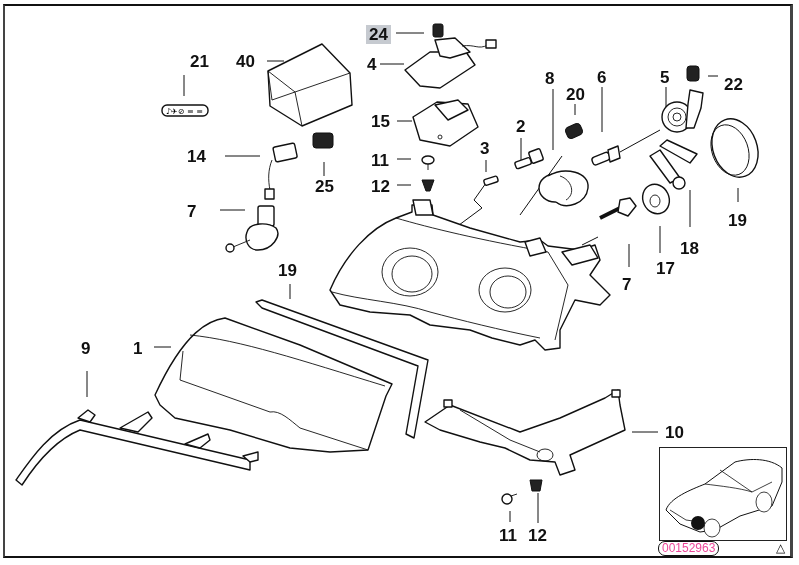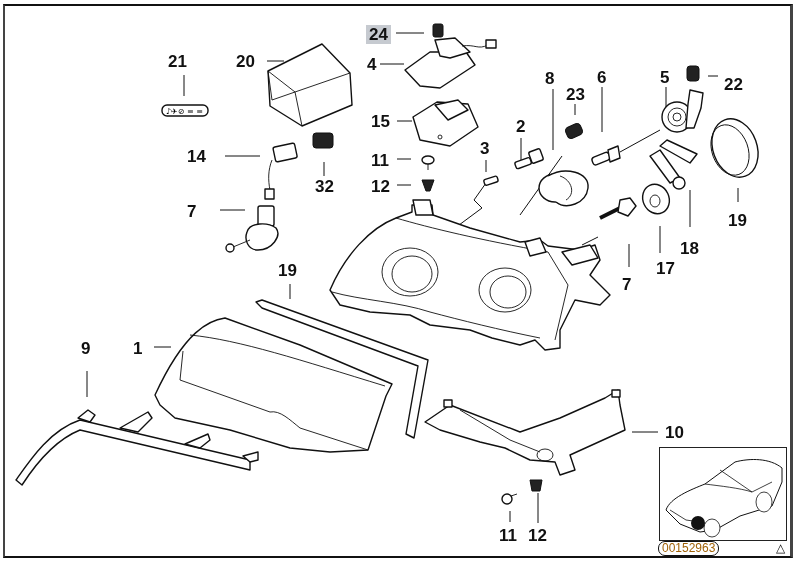--- a/index.html
+++ b/index.html
@@ -2,21 +2,21 @@
 <html><head>
 <meta charset="utf-8">
 <style>
   html, body { margin: 0; padding: 0; background: #ffffff; }
   body { width: 799px; height: 565px; position: relative; overflow: hidden; font-family: "Liberation Sans", sans-serif; }
   #frame { position: absolute; left: 3px; top: 4px; width: 790px; height: 554px; border-top: 2px solid #111; border-left: 2px solid #444; border-right: 3px solid #444; border-bottom: 2px solid #111; box-sizing: border-box; }
   svg#diagram { position: absolute; left: 0; top: 0; width: 799px; height: 565px; }
   .lbl { position: absolute; font-family: "Liberation Sans", sans-serif; font-weight: bold; font-size: 17px; color: #111; line-height: 17px; white-space: nowrap; }
   .lbl.hl { background: #c6cad0; padding: 1px 3px; }
   #inset { position: absolute; left: 659px; top: 447px; width: 126px; height: 92px; border: 1.5px solid #222; background: #fff; }
-  #ref-number { position: absolute; left: 658px; top: 541px; font-family: "Liberation Sans", sans-serif; font-size: 12px; border: 1px solid #111; border-radius: 7px; padding: 0 3px; line-height: 13px; color:#a16207; }
+  #ref-number { position: absolute; left: 658px; top: 541px; font-family: "Liberation Sans", sans-serif; font-size: 12px; border: 1px solid #111; border-radius: 7px; padding: 0 3px; line-height: 13px; color:#ec4899; }
   #warn-icon { position: absolute; left: 776px; top: 541px; font-size: 12px; color: #111; }
   .part { fill: #fff; stroke: #111; stroke-width: 1.4; stroke-linejoin: round; }
   .thin { fill: none; stroke: #111; stroke-width: 0.9; }
   .lead { stroke: #111; stroke-width: 1; fill: none; }
   .dark { fill: #222; stroke: #111; stroke-width: 1; }
 </style>
 </head>
 <body>
 
 <div id="frame"></div>
@@ -213,34 +213,34 @@
     <circle class="part" cx="507" cy="499" r="5"></circle>
     <line class="thin" x1="511" y1="496" x2="517" y2="494"></line>
   </g>
   <g>
     <path class="dark" d="M530,480 L542,480 L540,491 L532,491 Z"></path>
   </g>
 </svg>
 
 <span class="lbl hl" style="left:366px;top:25px">24</span>
 <span class="lbl" style="left:367px;top:56px">4</span>
-<span class="lbl" style="left:236px;top:53px">20</span>
-<span class="lbl" style="left:168px;top:53px">21</span>
+<span class="lbl" style="left:236px;top:53px">40</span>
+<span class="lbl" style="left:190px;top:53px">21</span>
 <span class="lbl" style="left:545px;top:70px">8</span>
 <span class="lbl" style="left:597px;top:69px">6</span>
 <span class="lbl" style="left:660px;top:69px">5</span>
 <span class="lbl" style="left:724px;top:76px">22</span>
-<span class="lbl" style="left:566px;top:86px">23</span>
+<span class="lbl" style="left:566px;top:86px">20</span>
 <span class="lbl" style="left:371px;top:113px">15</span>
 <span class="lbl" style="left:516px;top:118px">2</span>
 <span class="lbl" style="left:480px;top:140px">3</span>
 <span class="lbl" style="left:187px;top:148px">14</span>
 <span class="lbl" style="left:371px;top:152px">11</span>
 <span class="lbl" style="left:371px;top:178px">12</span>
-<span class="lbl" style="left:315px;top:178px">32</span>
+<span class="lbl" style="left:315px;top:178px">25</span>
 <span class="lbl" style="left:187px;top:203px">7</span>
 <span class="lbl" style="left:728px;top:212px">19</span>
 <span class="lbl" style="left:680px;top:240px">18</span>
 <span class="lbl" style="left:656px;top:260px">17</span>
 <span class="lbl" style="left:622px;top:276px">7</span>
 <span class="lbl" style="left:278px;top:262px">19</span>
 <span class="lbl" style="left:133px;top:340px">1</span>
 <span class="lbl" style="left:81px;top:340px">9</span>
 <span class="lbl" style="left:665px;top:424px">10</span>
 <span class="lbl" style="left:499px;top:527px">11</span>

